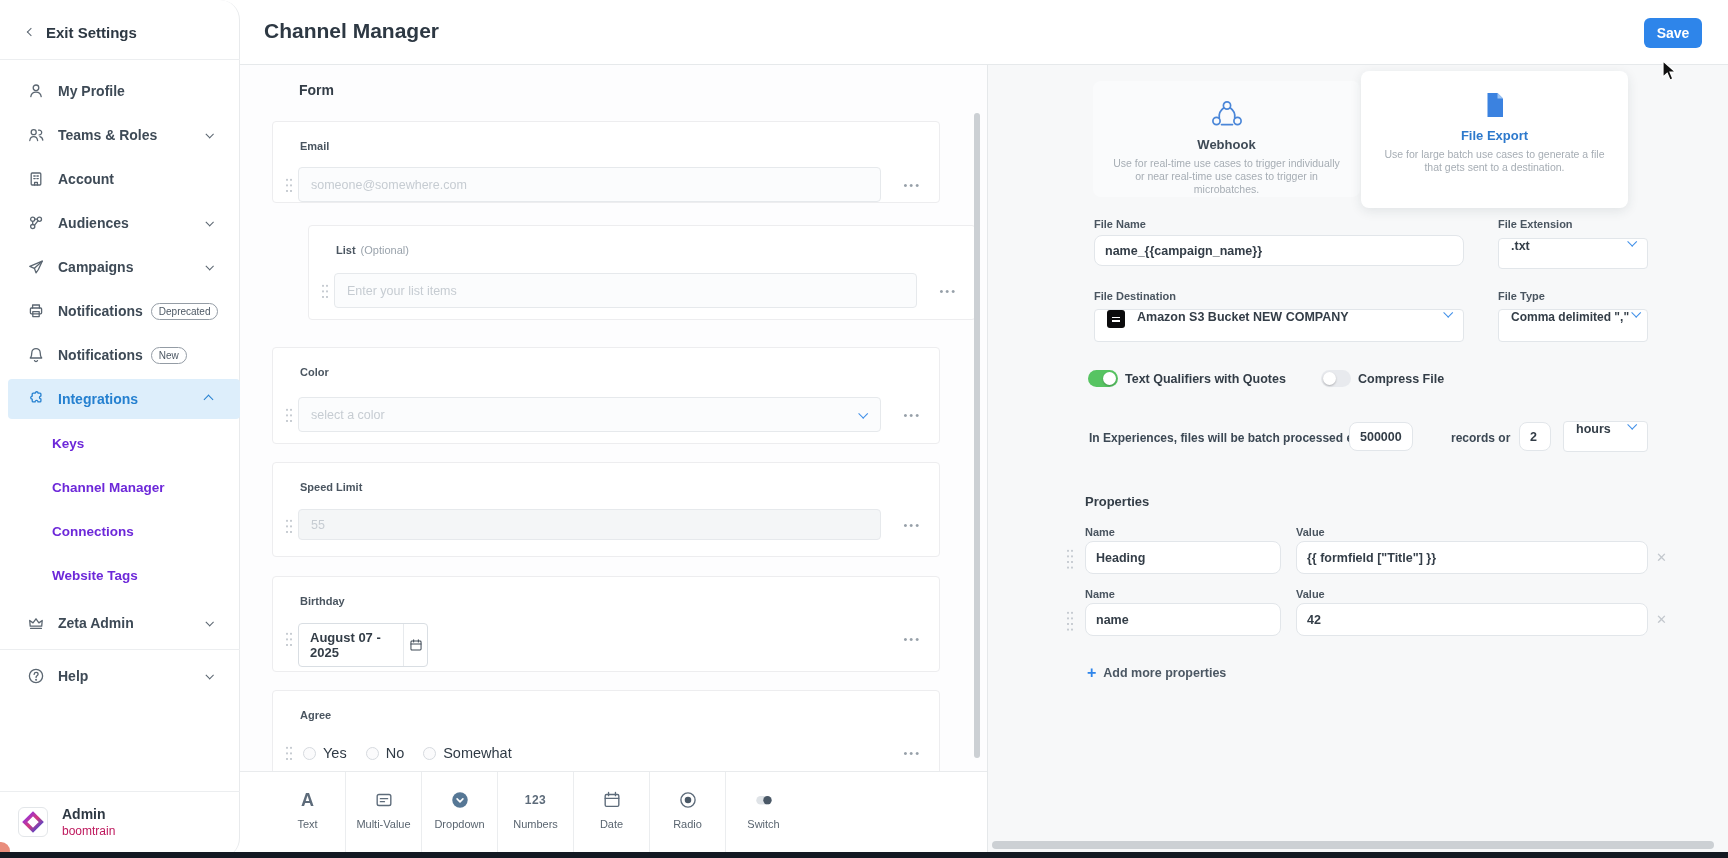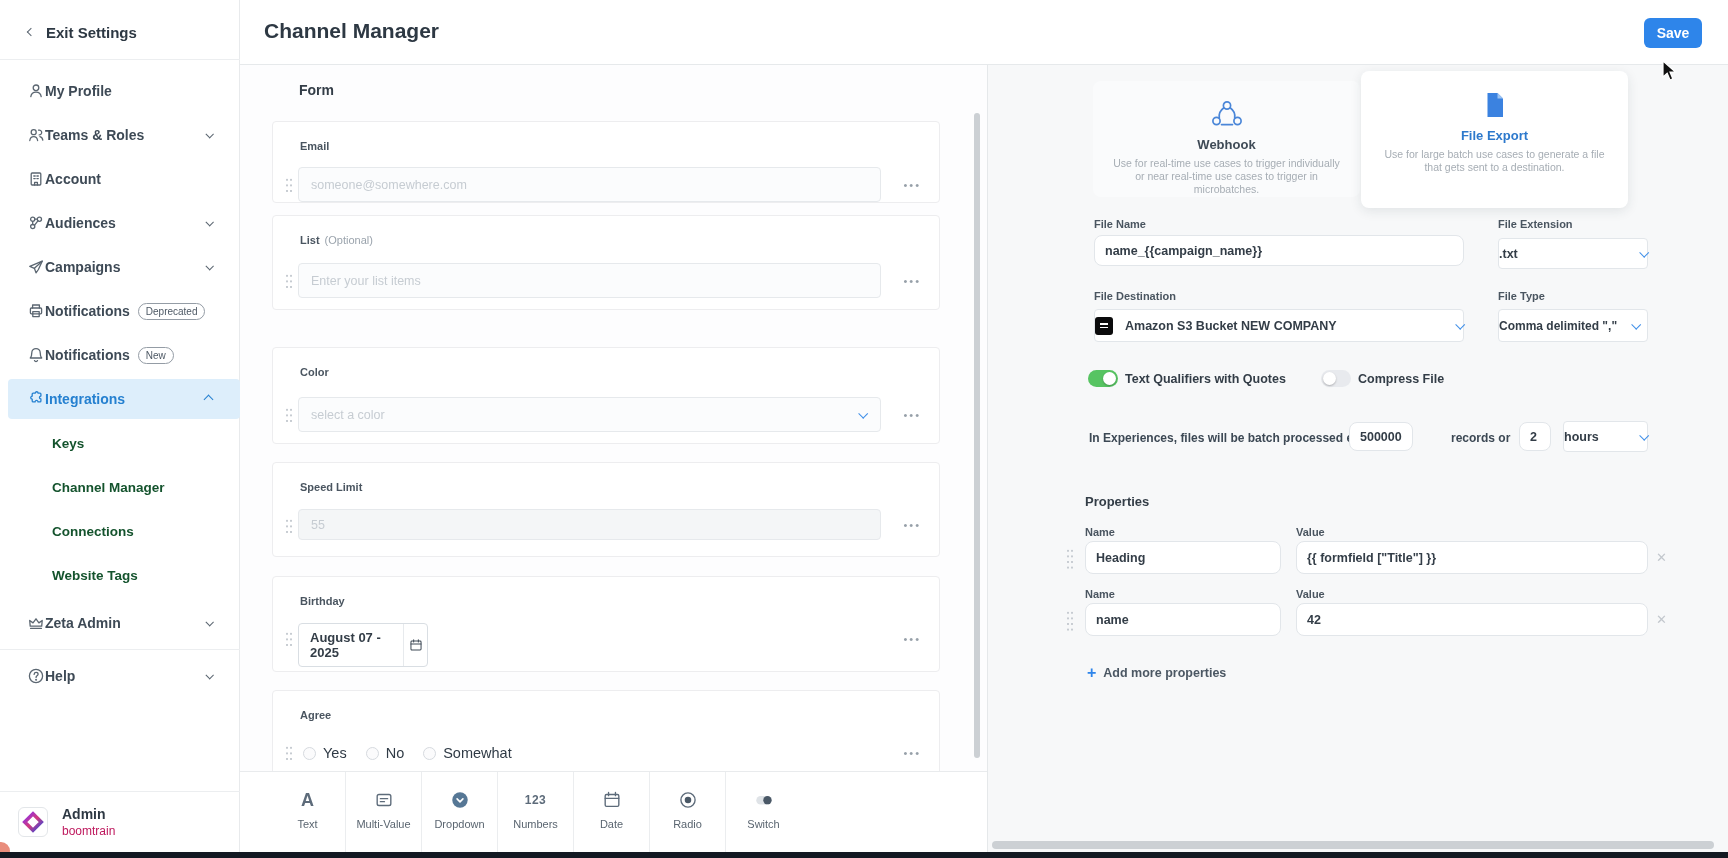--- a/index.html
+++ b/index.html
@@ -2,36 +2,36 @@
 <html><head>
 <meta charset="utf-8">
 <style>
   * { margin:0; padding:0; box-sizing:border-box; }
   html,body { background:#eef0f2; }
   .stage { position:relative; width:1728px; height:858px; background:#fff;
            font-family:"Liberation Sans", sans-serif; overflow:hidden; color:#3e4a56; }
 
   
   .sidebar { position:absolute; left:0; top:0; width:240px; height:858px; background:#fff;
-             border-right:1px solid #e8eaec; z-index:5; }
+             border-right:1px solid #e8eaec; z-index:5;border-radius:20px; }
   .exit { position:absolute; left:0; top:18px; height:28px; display:flex; align-items:center;
           padding-left:28px; cursor:pointer; }
   .exit .lbl { font-size:15px; font-weight:700; color:#2d3843; margin-left:12px; }
   .sdiv { position:absolute; left:0; top:59px; width:240px; border-top:1px solid #eceef0; }
   .nav { position:absolute; left:0; top:69px; width:240px; }
   .nitem { height:44px; display:flex; align-items:center; padding-left:27px; cursor:pointer; position:relative; }
-  .nitem .nlab { font-size:14px; font-weight:600; color:#3e4a56; margin-left:0; }
+  .nitem .nlab { font-size:14px; font-weight:600; color:#3e4a56; margin-left:13px; }
   .nitem.active { background:#ddeefb; border-radius:4px; margin-left:8px; padding-left:19px; height:40px; margin-top:2px; margin-bottom:2px; }
   .nitem.active .nlab { color:#2580d0; font-weight:700; }
   .nico { width:18px; height:18px; flex:0 0 18px; }
   .badge { margin-left:8px; font-size:10px; color:#4d5864; border:1px solid #949ca5;
            border-radius:9px; padding:2px 7px 2px; white-space:nowrap; }
   .nchev { position:absolute; right:28px; }
   .subitem { height:44px; display:flex; align-items:center; padding-left:52px; cursor:pointer; }
-  .subitem span { font-size:13.5px; font-weight:600; color:#14532d; }
+  .subitem span { font-size:13.5px; font-weight:600; color:#6d28d9; }
   .sdiv2 { width:240px; border-top:1px solid #eceef0; margin:4px 0; }
   .userbox { position:absolute; left:0; top:791px; width:240px; height:61px; border-top:1px solid #eceef0;
              display:flex; align-items:center; padding-left:18px; }
   .ulogo { width:30px; height:30px; border:1px solid #e3e6e9; border-radius:6px; display:flex;
            align-items:center; justify-content:center; background:#fff; }
   .utxt { margin-left:14px; }
   .uname { font-size:14px; font-weight:700; color:#2d3843; }
   .uorg { font-size:12px; color:#be185d; margin-top:2px; }
 
   
@@ -106,21 +106,21 @@
   .typecard.export { left:373px; top:6px; width:267px; height:137px; background:#fff;
                      box-shadow:0 3px 12px rgba(31,45,61,0.10); }
   .ttitle { font-size:13px; font-weight:700; color:#3e4a56; }
   .typecard.export .ttitle { color:#2d79cc; }
   .tdesc { font-size:10.5px; color:#a6adb4; line-height:13px; margin-top:5px; padding:0 16px; }
   .plabel { position:absolute; font-size:11px; font-weight:600; color:#4a5560; }
   .pinput { position:absolute; background:#fff; border:1px solid #e2e6ea; border-radius:8px;
             padding:0 10px; font-size:12.5px; font-weight:600; color:#333d47;
             font-family:"Liberation Sans",sans-serif; }
   .pselect { position:absolute; background:#fff; border:1px solid #e2e6ea; border-radius:4px;
-             display:flex; align-items:center; padding:0 0; cursor:pointer; }
+             display:flex; padding:0 12px; cursor:pointer; }
   .pselect .sval { font-size:12.5px; font-weight:700; color:#333d47; flex:1; white-space:nowrap;
                    overflow:hidden; }
   .desticon { width:18px; height:18px; background:#0b0b0c; border-radius:3px; margin-right:12px;
               flex:0 0 18px; display:flex; flex-direction:column; align-items:center; justify-content:center; gap:2px; }
   .desticon i { display:block; width:8px; height:1.5px; background:#fff; }
   .tgl { position:absolute; width:30px; height:17px; border-radius:9px; cursor:pointer; }
   .tgl .knob { position:absolute; top:2px; width:13px; height:13px; background:#fff; border-radius:50%;
                box-shadow:0 1px 2px rgba(0,0,0,.25); }
   .tgl.on { background:#57c462; } .tgl.on .knob { right:2px; }
   .tgl.off { background:#e8eaee; } .tgl.off .knob { left:2px; }
@@ -279,21 +279,21 @@
   <main class="formcol">
     <div class="ftitle">Form</div>
 
     <div class="card" style="top:56px; height:82px;">
       <div class="clabel">Email</div>
       <span class="drag" style="top:55px;"></span>
       <input class="cinput" style="top: 45px;" placeholder="someone@somewhere.com">
       <span class="dots" style="top:57px;">•••</span>
     </div>
 
-    <div class="card" style="top:150px; height:95px;">
+    <div class="card" style="top:160px; height:95px;margin-left:36px;">
       <div class="clabel"><span>List</span><span class="copt">(Optional)</span></div>
       <span class="drag" style="top:57px;"></span>
       <input class="cinput" style="top: 47px;" placeholder="Enter your list items">
       <span class="dots" style="top:59px;">•••</span>
     </div>
 
     <div class="card" style="top:282px; height:97px;">
       <div class="clabel">Color</div>
       <span class="drag" style="top:59px;"></span>
       <div class="cselect" style="top:49px;">

